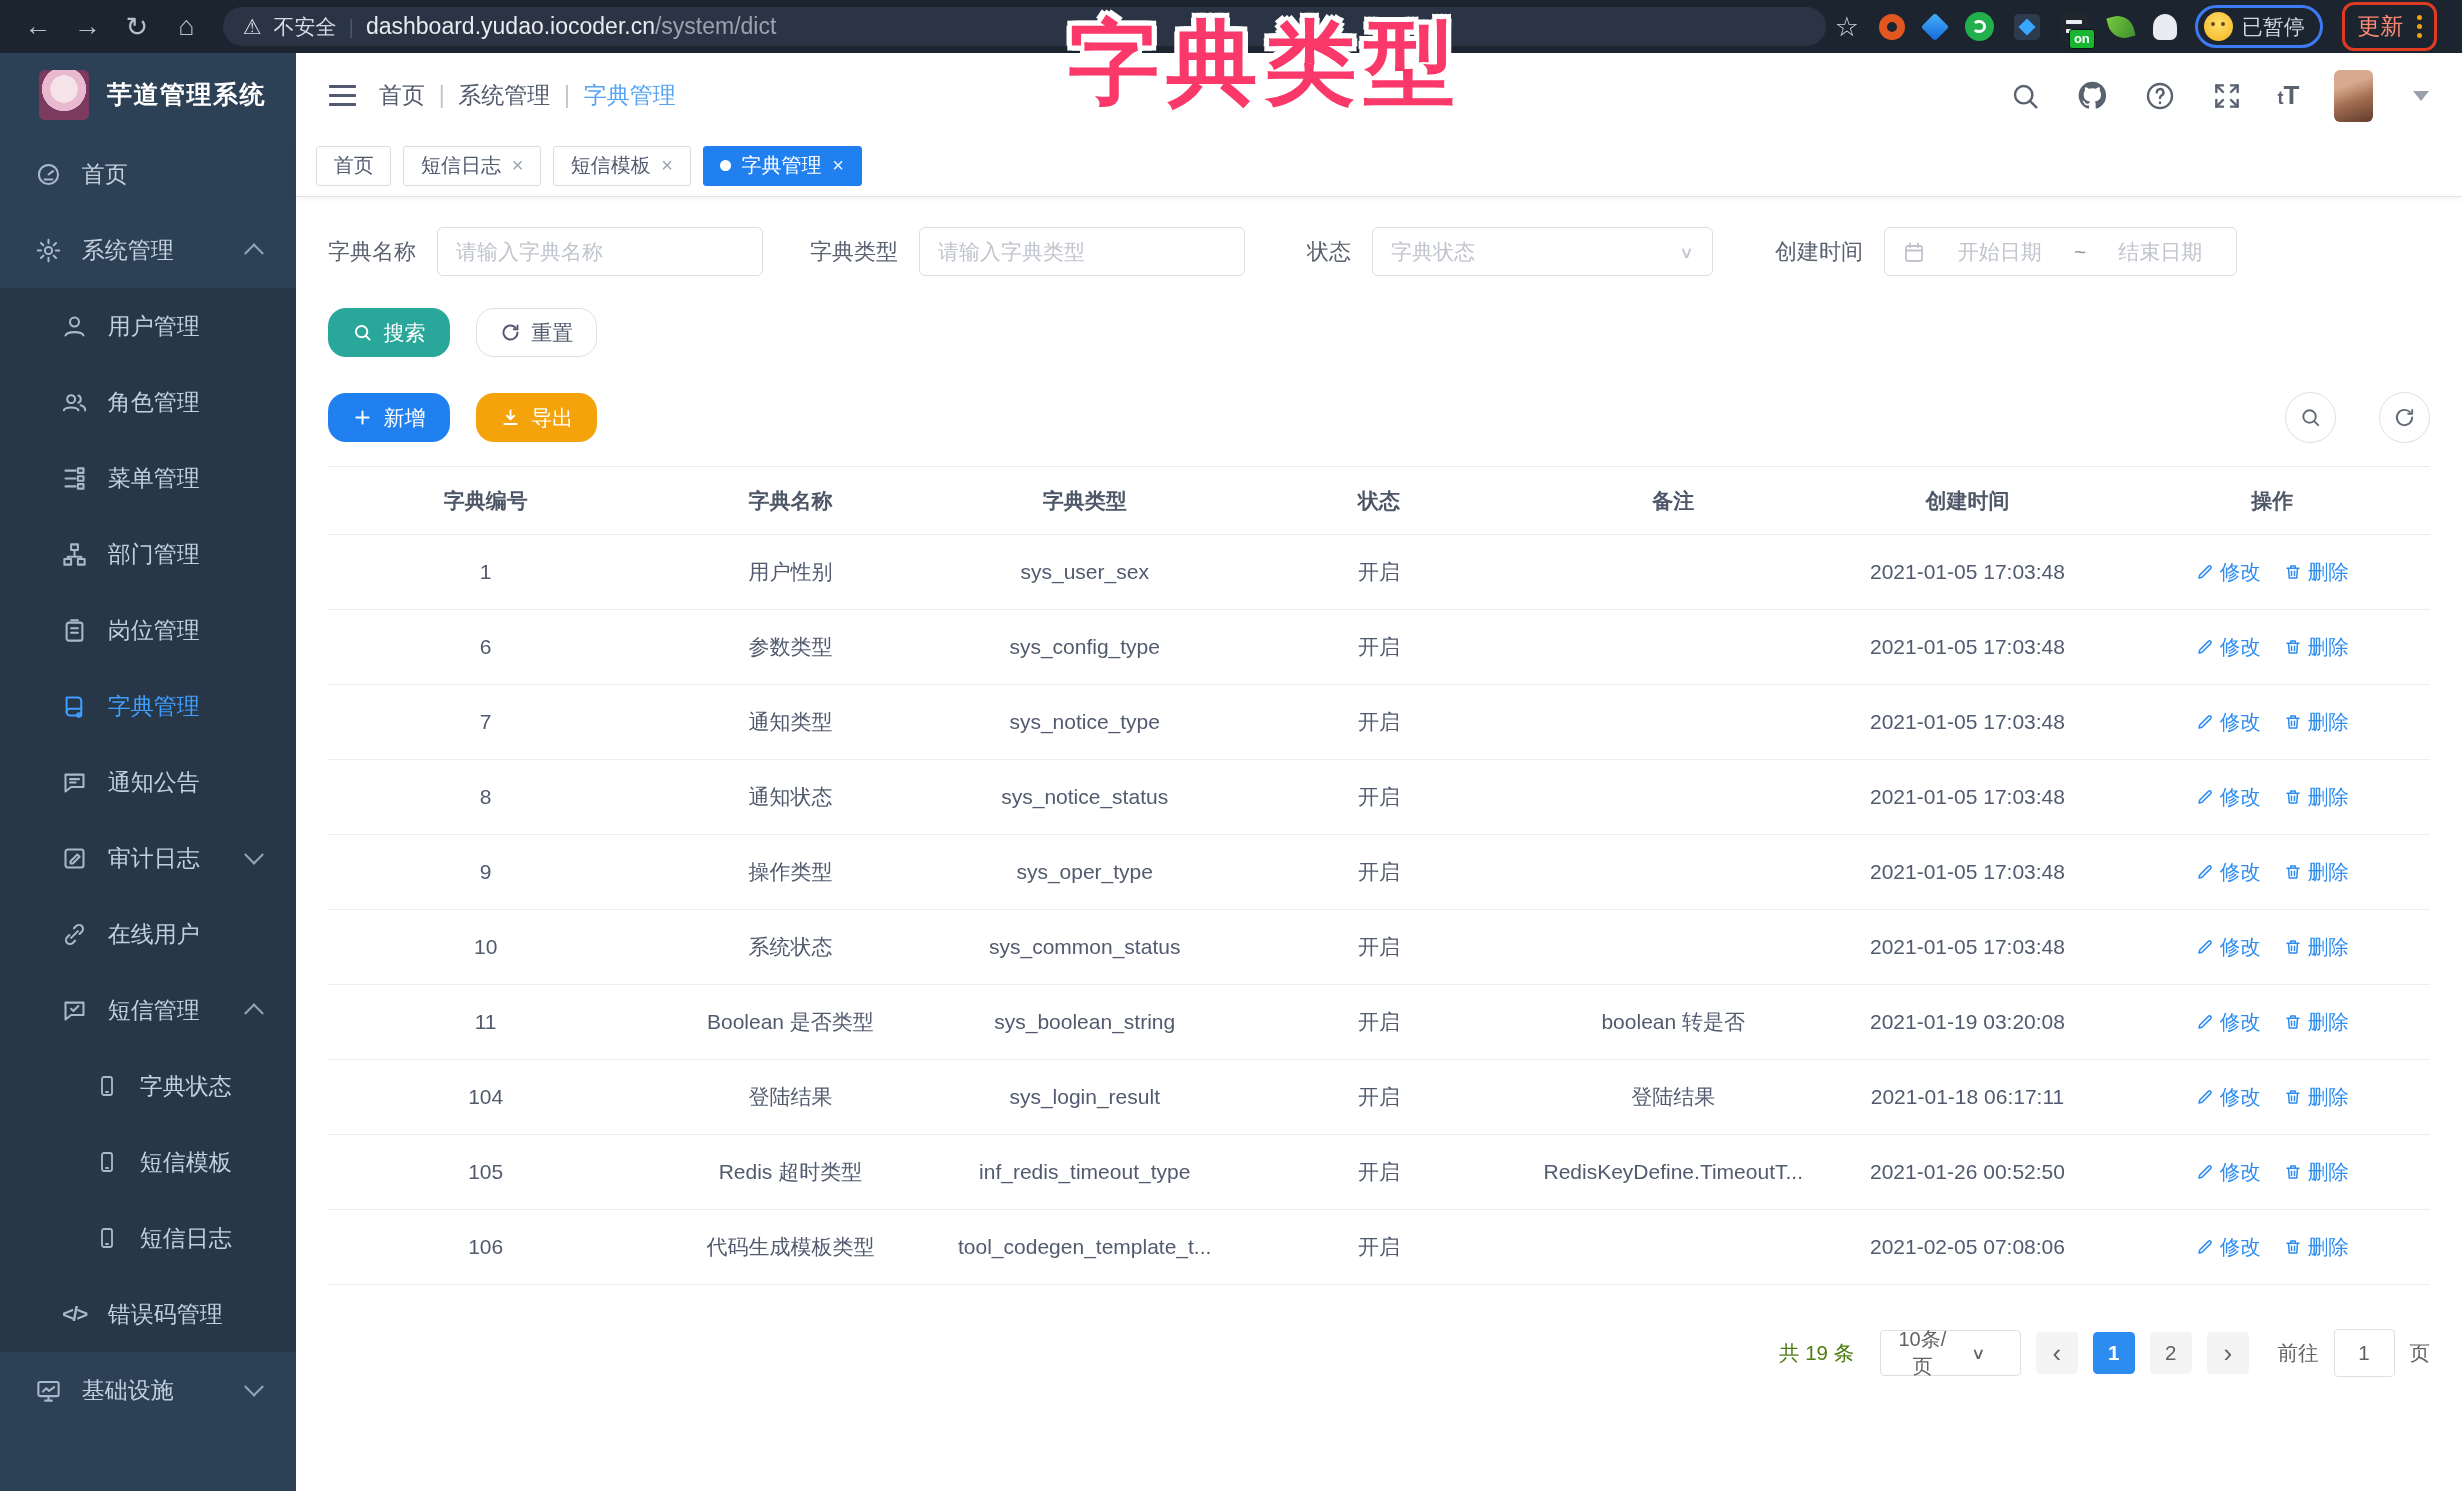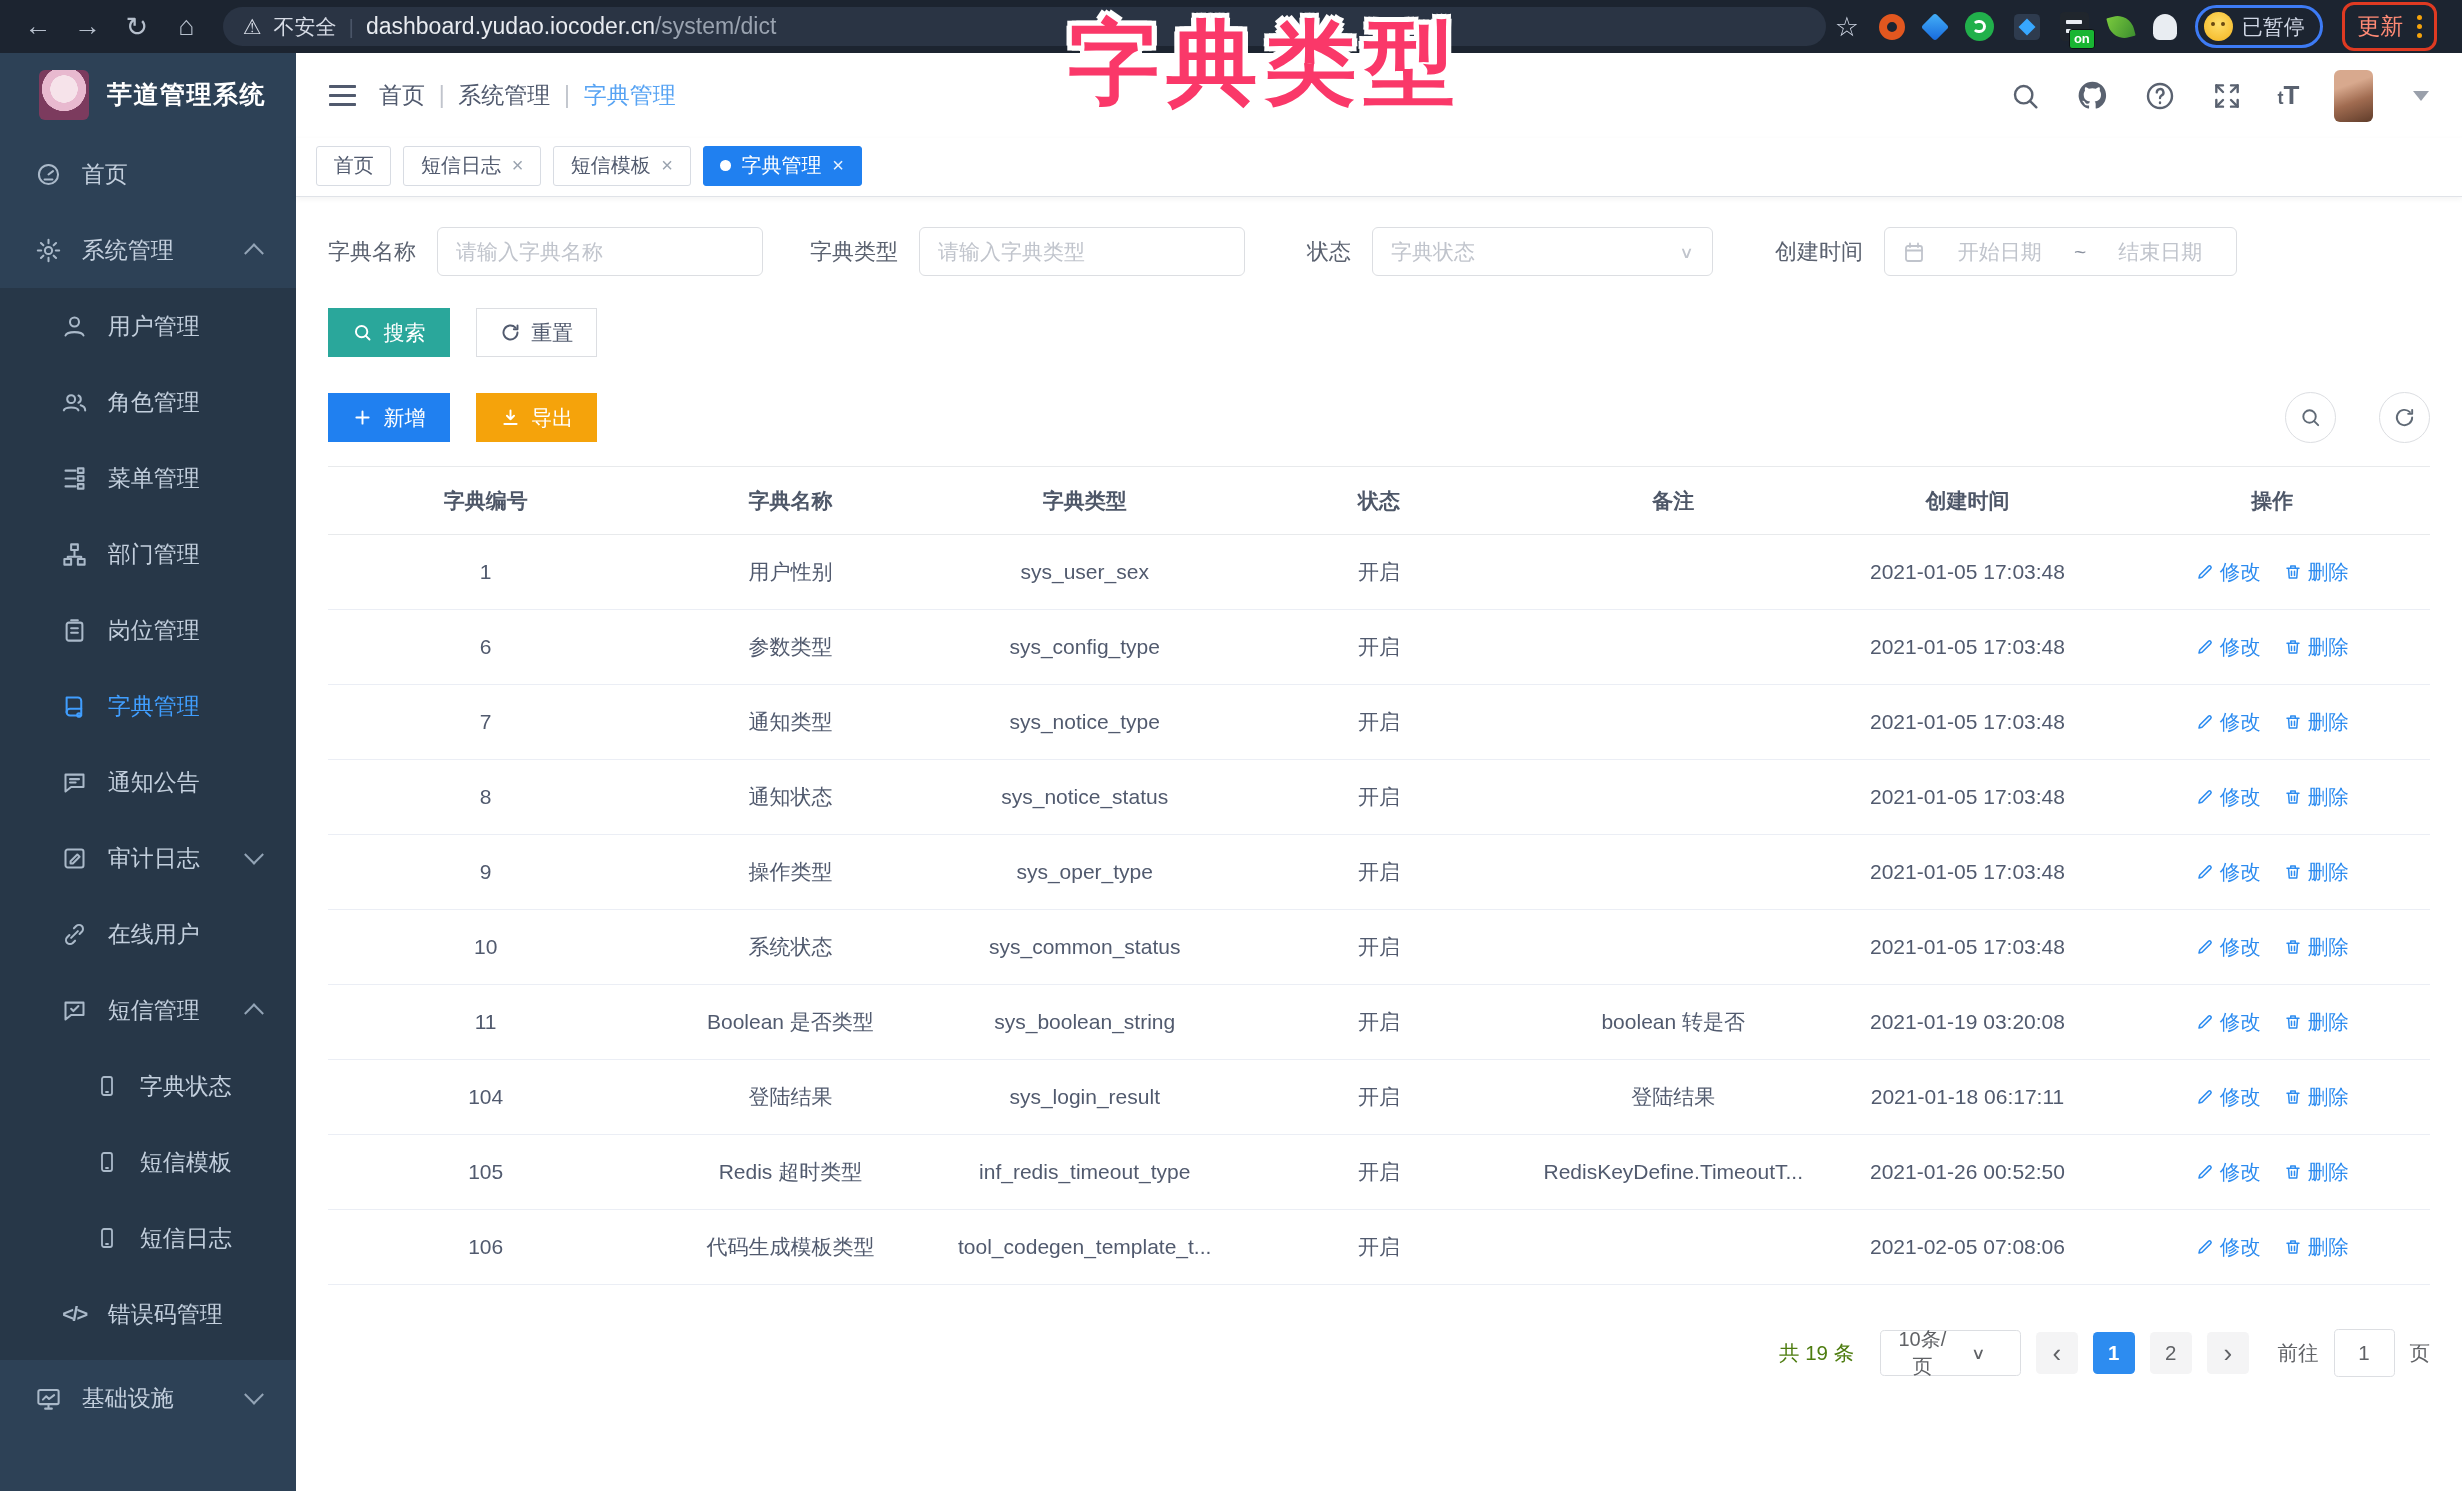--- a/index.html
+++ b/index.html
@@ -49,21 +49,21 @@
   .sidebar{width:296px;flex:0 0 296px;background:#2d4156;color:#c3cfdd;display:flex;flex-direction:column;overflow:hidden;}
   .logo-row{height:83px;display:flex;align-items:center;gap:18px;padding:0 0 0 39px;}
   .logo-img{width:50px;height:50px;border-radius:6px;flex:0 0 auto;
             background:radial-gradient(circle at 50% 38%,#f6e3ea 0 34%,#e8b9cf 35% 55%,#7c3b5e 56% 100%);}
   .app-title{color:#fff;font-size:25px;font-weight:bold;letter-spacing:1.5px;}
   .mi{height:76px;display:flex;align-items:center;gap:16.7px;font-size:23px;cursor:pointer;}
   .mi .ic{width:33px;height:33px;flex:0 0 auto;display:flex;align-items:center;justify-content:center;color:#aab9c9;}
   .mi.top{padding-left:32px;}
   .mi.l1{padding-left:58px;}
   .mi.l2{padding-left:90px;}
-  .submenu{background:#273748;padding-bottom:8px;}
+  .submenu{background:#273748;padding-bottom:0;}
   .mi .lbl{flex:1;}
   .mi.active{color:#409eff;}
   .mi.active .ic{color:#409eff;}
   .chev{width:12px;height:12px;border-right:2.3px solid #93a4b6;border-bottom:2.3px solid #93a4b6;margin-right:35px;flex:0 0 auto;}
   .chev.up{transform:rotate(-135deg) translate(-2.3px,-2.3px);}
   .chev.down{transform:rotate(45deg) translate(-2.3px,-2.3px);}
   .side-fill{flex:1;background:#2d4156;}
   .code-ic{font-size:20px;font-weight:bold;color:#aab9c9;letter-spacing:-1.5px;}
 
   .main{flex:1;display:flex;flex-direction:column;background:#fff;min-width:0;}
@@ -105,21 +105,21 @@
        padding:0 18px;box-sizing:border-box;cursor:pointer;background:#fff;}
   .sel .ph{flex:1;font-size:21px;color:#c0c4cc;}
   .sel-caret{color:#c0c4cc;font-size:20px;transform:scaleY(0.8);}
   .daterange{width:353px;height:49px;border:0.8px solid #dcdee2;border-radius:6px;display:flex;align-items:center;
              gap:15px;padding:0 16.7px;box-sizing:border-box;background:#fff;cursor:pointer;}
   .daterange .ph{font-size:21px;color:#c0c4cc;flex:1;text-align:center;}
   .tilde{color:#8a919f;font-size:21px;}
   .cal{color:#c0c4cc;}
 
   .btnrow{display:flex;align-items:center;margin-top:32px;gap:26px;}
-  .btn{height:49px;border-radius:0;display:inline-flex;align-items:center;gap:10.6px;padding:0 23px;
+  .btn{height:49px;border-radius:18px;display:inline-flex;align-items:center;gap:10.6px;padding:0 23px;
        font-size:21px;cursor:pointer;border:0.8px solid transparent;box-sizing:border-box;}
   .btn .bic{display:flex;align-items:center;}
   .btn .bic svg{stroke:currentColor;fill:none;stroke-width:2.2;stroke-linecap:round;stroke-linejoin:round;}
   .btn-search{background:#2aa79b;color:#fff;}
   .btn-reset{background:#fff;color:#515a6e;border-color:#dcdee2;}
   .btn-add{background:#2080f0;color:#fff;}
   .btn-export{background:#f5a30b;color:#fff;}
   .row2{margin-top:35px;}
   .r2spacer{flex:1;}
   .circle-btn{width:49px;height:49px;border-radius:50%;border:0.8px solid #dcdee2;display:flex;align-items:center;

